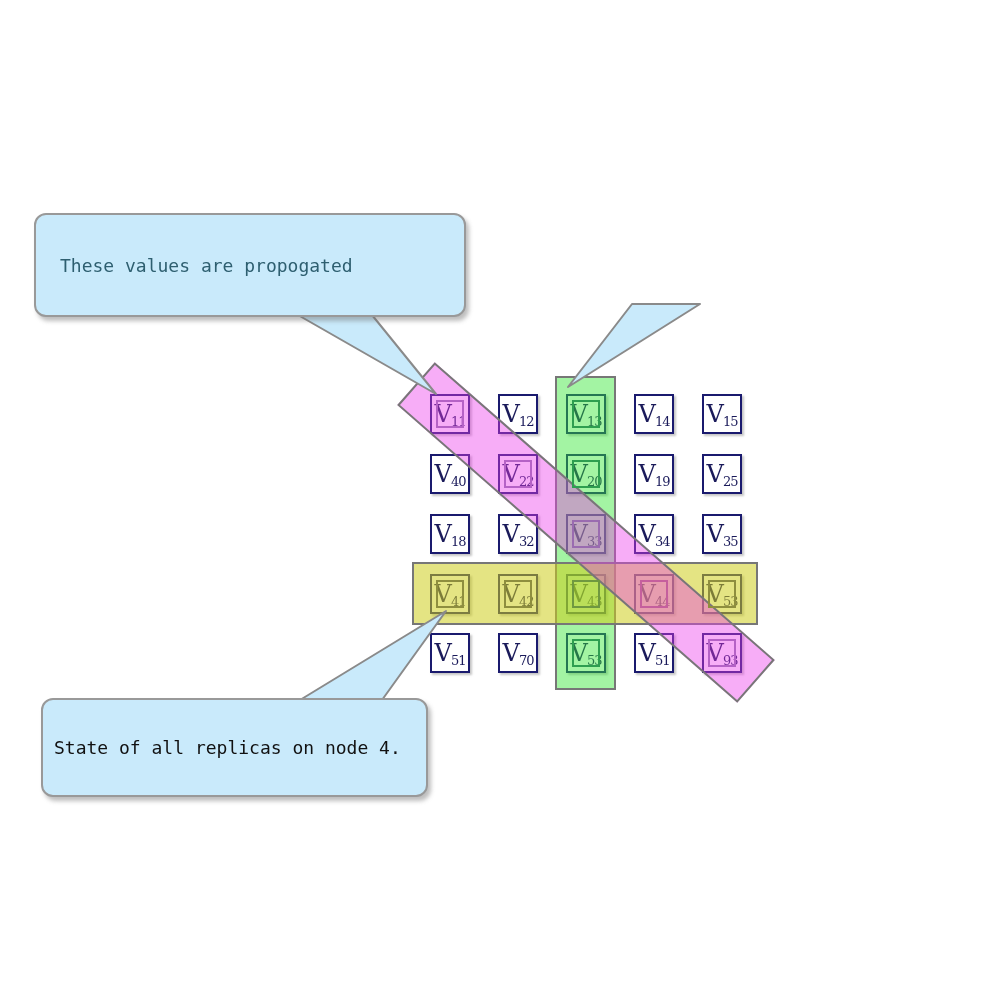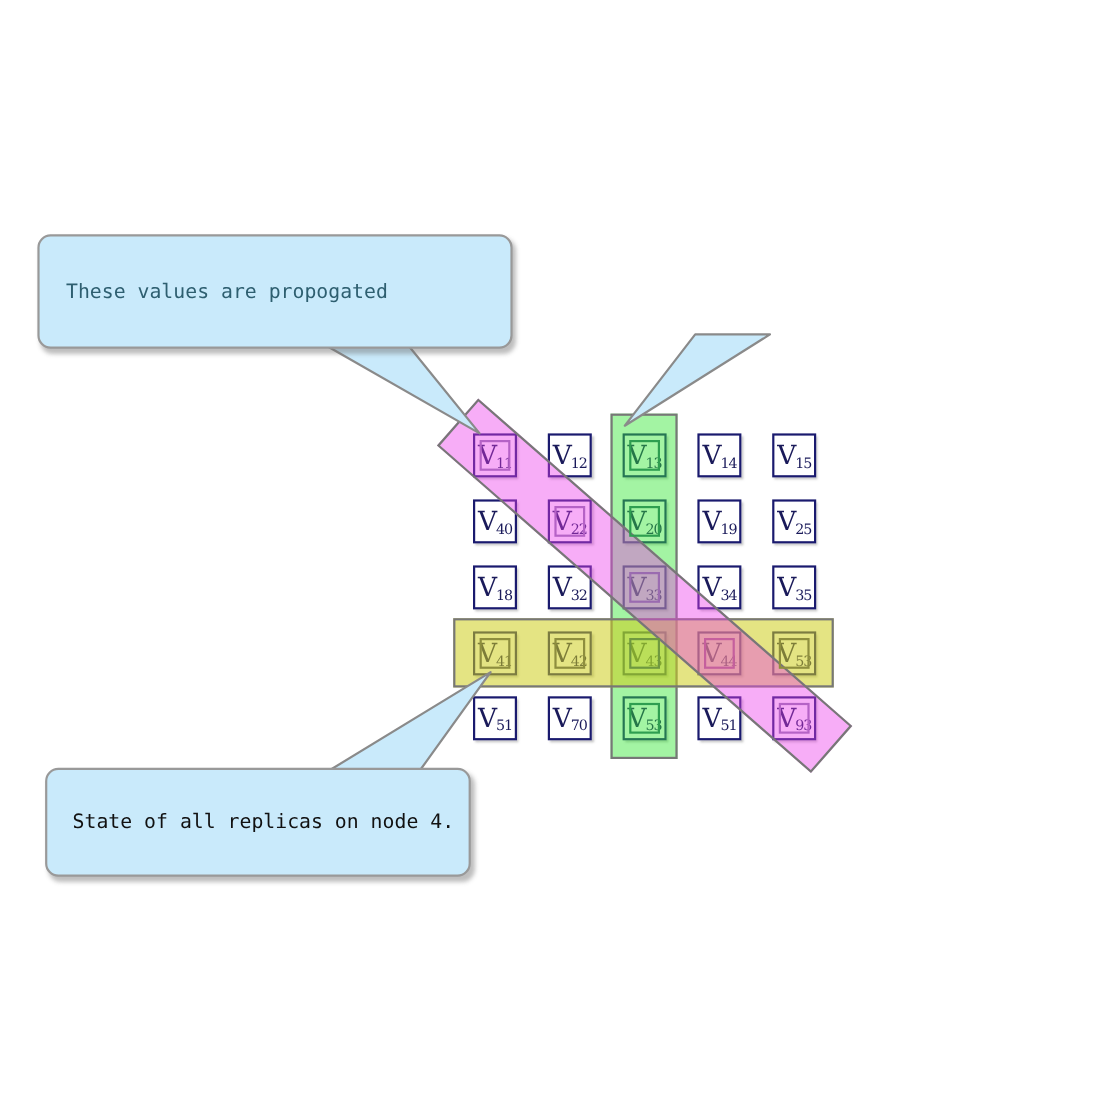--- a/index.html
+++ b/index.html
@@ -28,21 +28,21 @@
   
   #tails{position:absolute;left:0;top:0;pointer-events:none;}
 
   
   .callout{position:absolute;box-sizing:border-box;background:#c9eafb;border:2px solid #999999;
            border-radius:12px;box-shadow:3px 4px 4px rgba(110,110,110,0.45);
            display:flex;flex-direction:column;justify-content:center;
            font-size:18px;line-height:25px;white-space:pre;}
   #callout-gossip{left:34px;top:213px;width:432px;height:104px;padding-left:24px;color:#2e5f70;gap:42px;}
   #callout-replica{left:582px;top:201px;width:384px;height:105px;padding-left:14px;color:#111111;}
-  #callout-node4{left:41px;top:698px;width:387px;height:99px;padding-left:23px;color:#111111;}
+  #callout-node4{left:41px;top:698px;width:387px;height:99px;padding-left:11px;color:#111111;}
 </style>
 </head>
 <body>
 
 <div id="canvas">
 
   <div class="cell" style="left:430px;top:394px">
       <span class="v">V</span>
       <span class="sub">11</span>
     </div>

